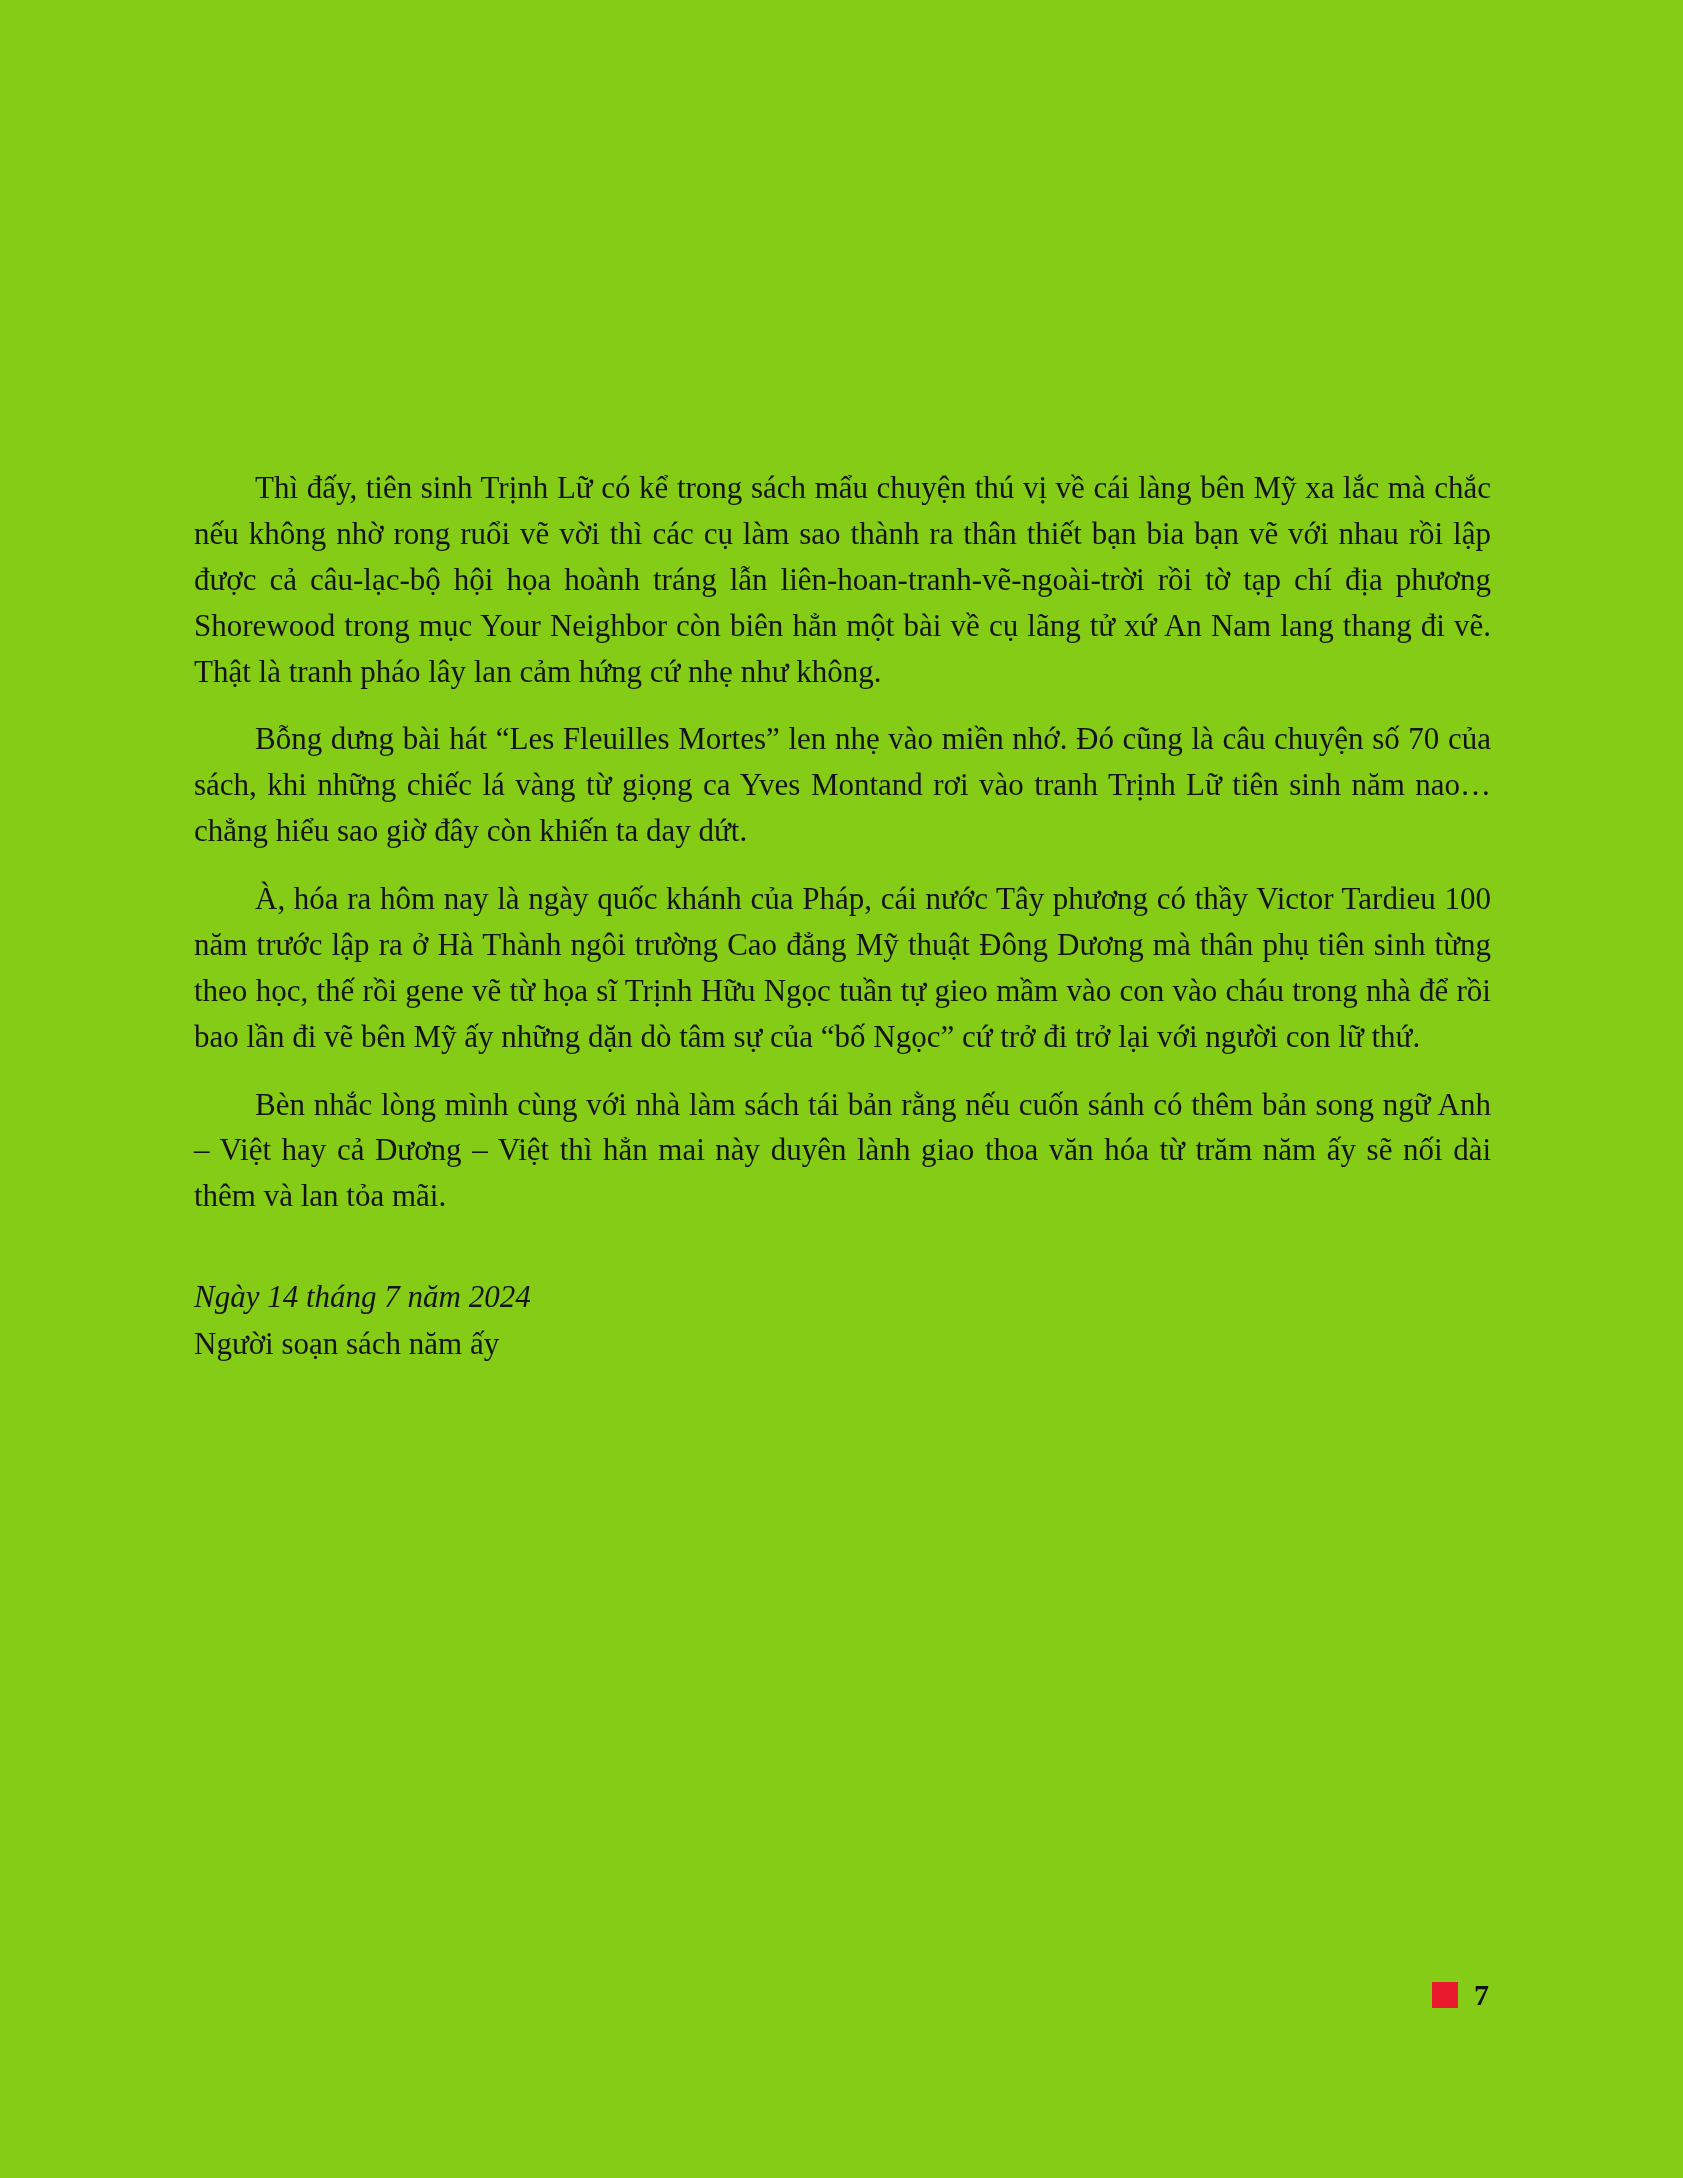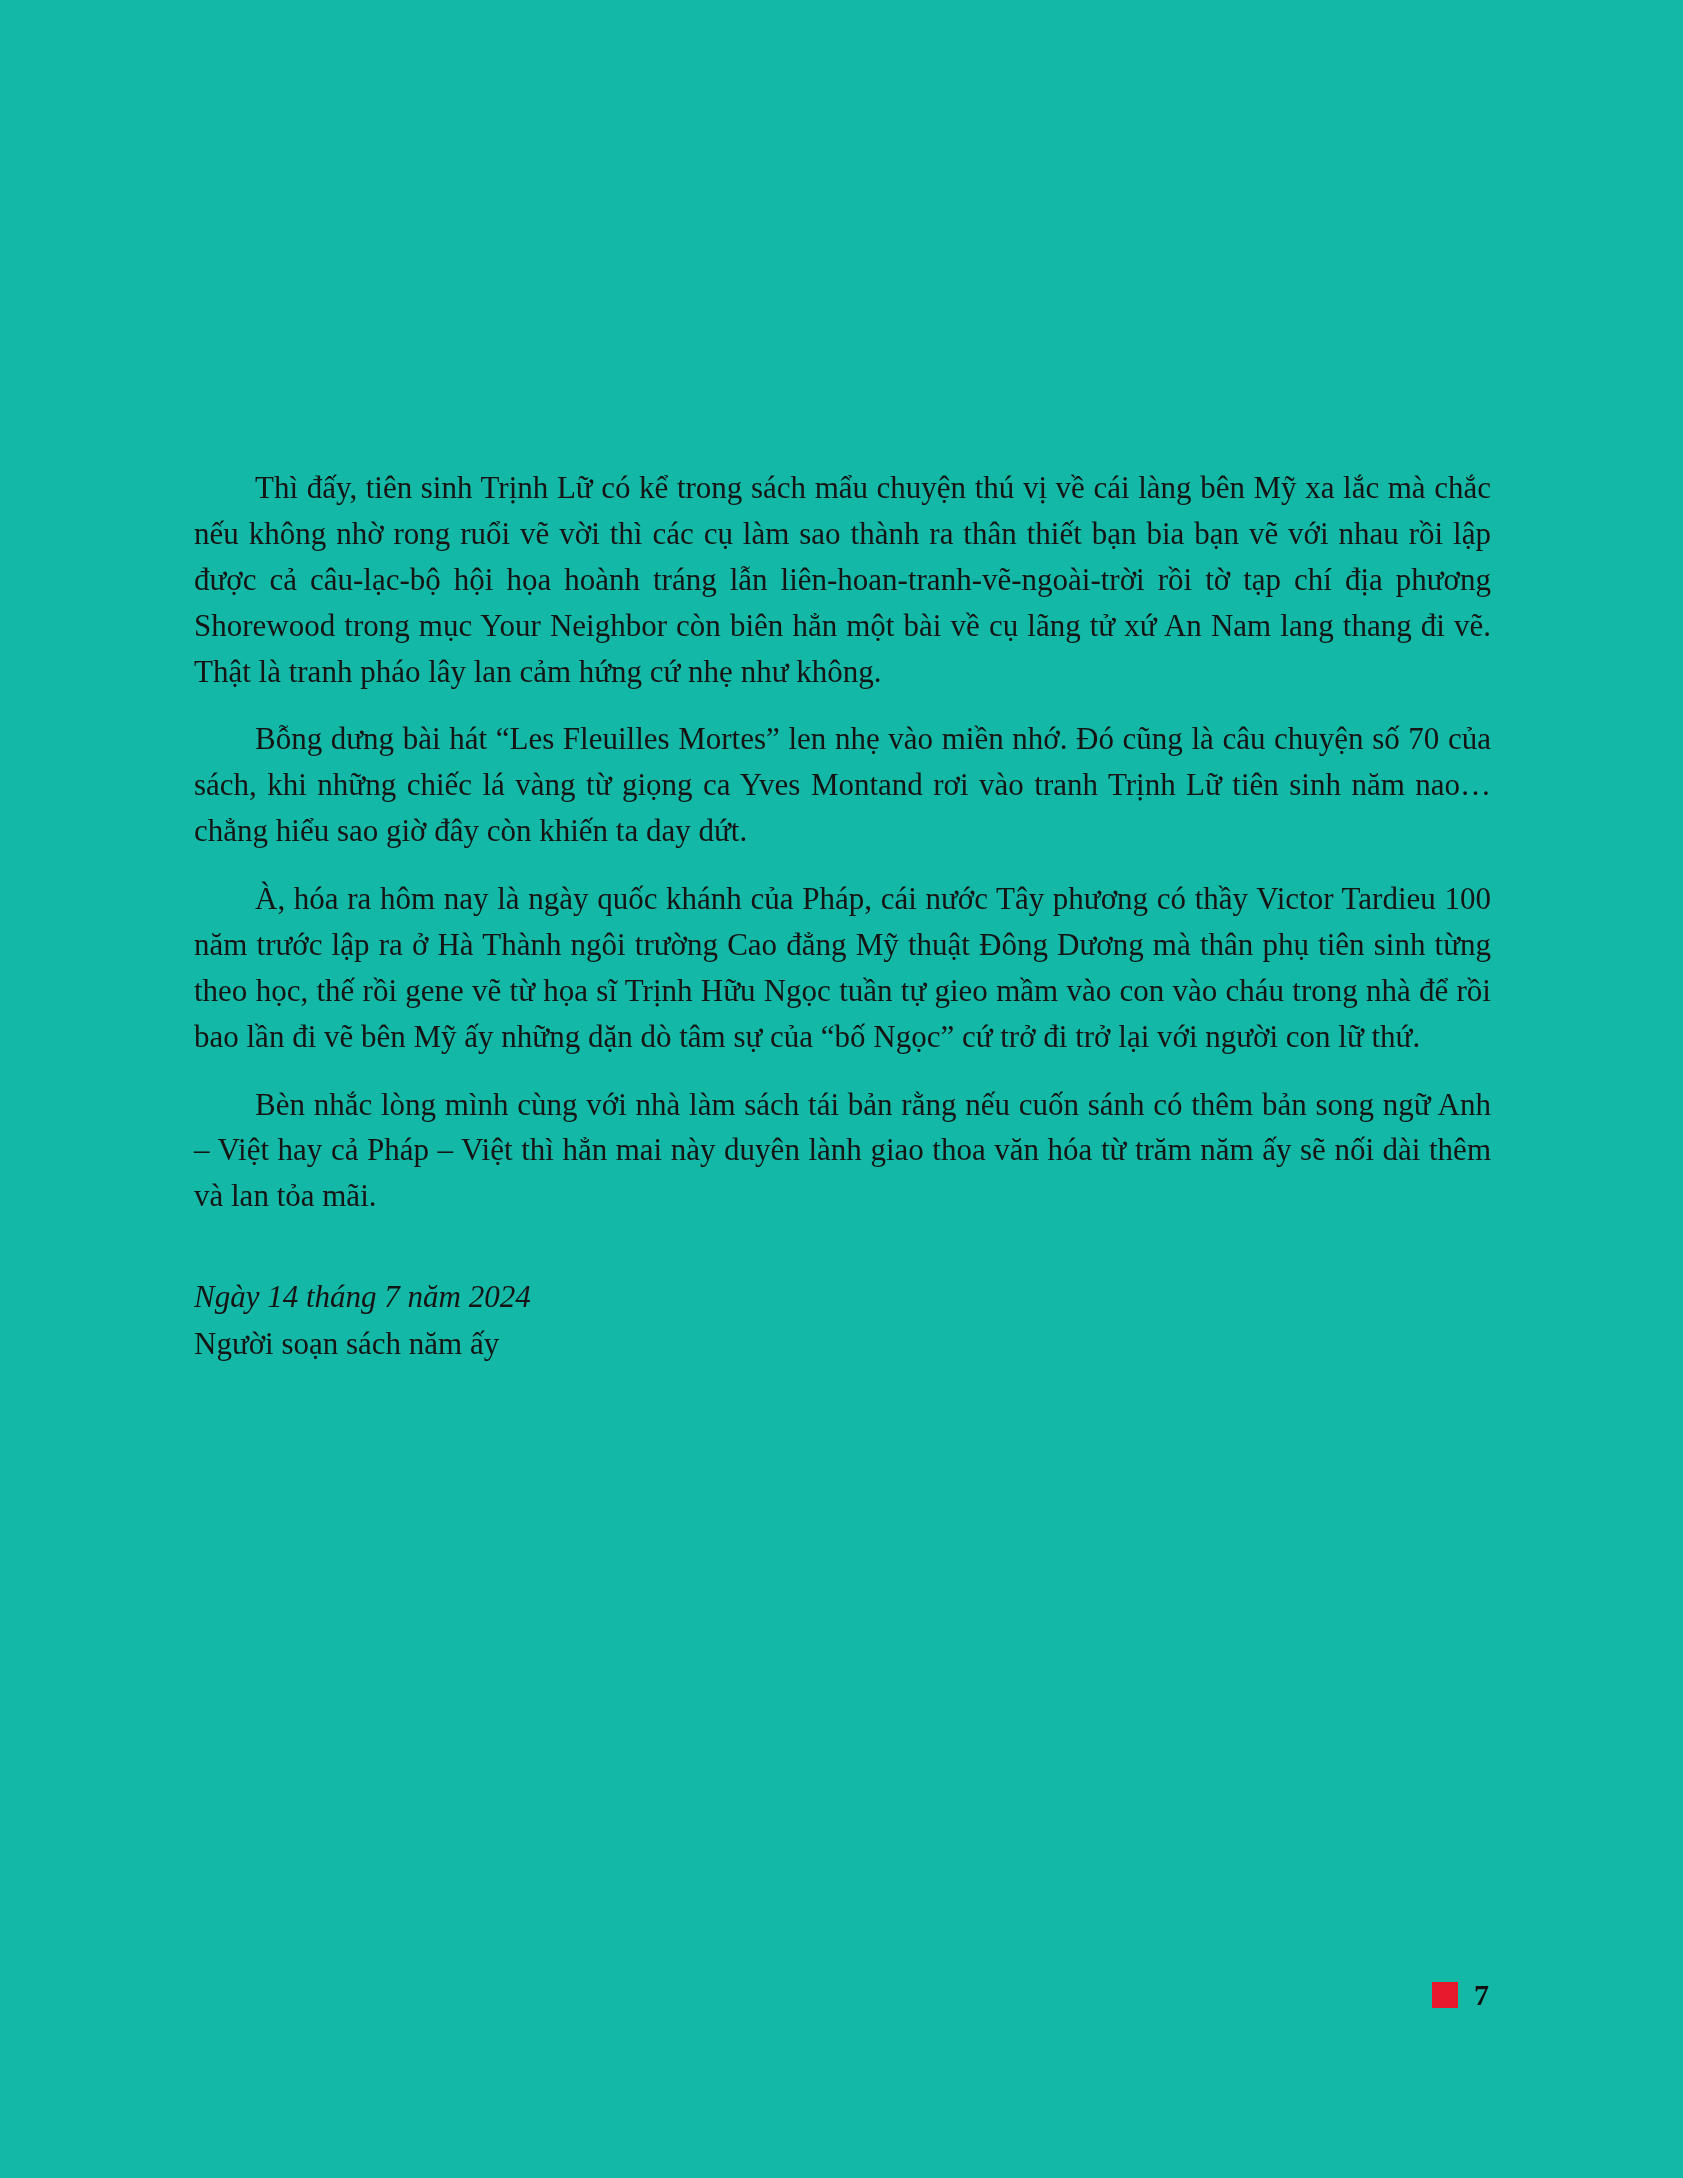--- a/index.html
+++ b/index.html
@@ -12,21 +12,21 @@
     background: #ffffff;
     font-family: "Liberation Serif", serif;
     color: #1a1a1a;
     -webkit-font-smoothing: antialiased;
   }
   .page {
     position: relative;
     width: 1683px;
     height: 2178px;
     box-sizing: border-box;
-    background: #14b8a6;
+    background: #84cc16;
     overflow: hidden;
   }
   .content {
     position: absolute;
     left: 194px;
     top: 465px;
     width: 1297px;
   }
   p.para {
     margin: 0 0 22px 0;
@@ -78,21 +78,21 @@
   }
 </style>
 </head>
 <body>
 
 <div class="page">
   <div class="content">
     <p class="para">Thì đấy, tiên sinh Trịnh Lữ có kể trong sách mẩu chuyện thú vị về cái làng bên Mỹ xa lắc mà chắc nếu không nhờ rong ruổi vẽ vời thì các cụ làm sao thành ra thân thiết bạn bia bạn vẽ với nhau rồi lập được cả câu-lạc-bộ hội họa hoành tráng lẫn liên-hoan-tranh-vẽ-ngoài-trời rồi tờ tạp chí địa phương Shorewood trong mục Your Neighbor còn biên hẳn một bài về cụ lãng tử xứ An Nam lang thang đi vẽ. Thật là tranh pháo lây lan cảm hứng cứ nhẹ như không.</p>
     <p class="para">Bỗng dưng bài hát “Les Fleuilles Mortes” len nhẹ vào miền nhớ. Đó cũng là câu chuyện số 70 của sách, khi những chiếc lá vàng từ giọng ca Yves Montand rơi vào tranh Trịnh Lữ tiên sinh năm nao… chẳng hiểu sao giờ đây còn khiến ta day dứt.</p>
     <p class="para">À, hóa ra hôm nay là ngày quốc khánh của Pháp, cái nước Tây phương có thầy Victor Tardieu 100 năm trước lập ra ở Hà Thành ngôi trường Cao đẳng Mỹ thuật Đông Dương mà thân phụ tiên sinh từng theo học, thế rồi gene vẽ từ họa sĩ Trịnh Hữu Ngọc tuần tự gieo mầm vào con vào cháu trong nhà để rồi bao lần đi vẽ bên Mỹ ấy những dặn dò tâm sự của “bố Ngọc” cứ trở đi trở lại với người con lữ thứ.</p>
-    <p class="para">Bèn nhắc lòng mình cùng với nhà làm sách tái bản rằng nếu cuốn sánh có thêm bản song ngữ Anh – Việt hay cả Pháp – Việt thì hẳn mai này duyên lành giao thoa văn hóa từ trăm năm ấy sẽ nối dài thêm và lan tỏa mãi.</p>
+    <p class="para">Bèn nhắc lòng mình cùng với nhà làm sách tái bản rằng nếu cuốn sánh có thêm bản song ngữ Anh – Việt hay cả Dương – Việt thì hẳn mai này duyên lành giao thoa văn hóa từ trăm năm ấy sẽ nối dài thêm và lan tỏa mãi.</p>
 
     <div class="signature">
       <span class="date">Ngày 14 tháng 7 năm 2024</span>
       <span class="author">Người soạn sách năm ấy</span>
     </div>
   </div>
 
   <div class="footer">
     <span class="marker"></span>
     <span class="pagenum">7</span>

